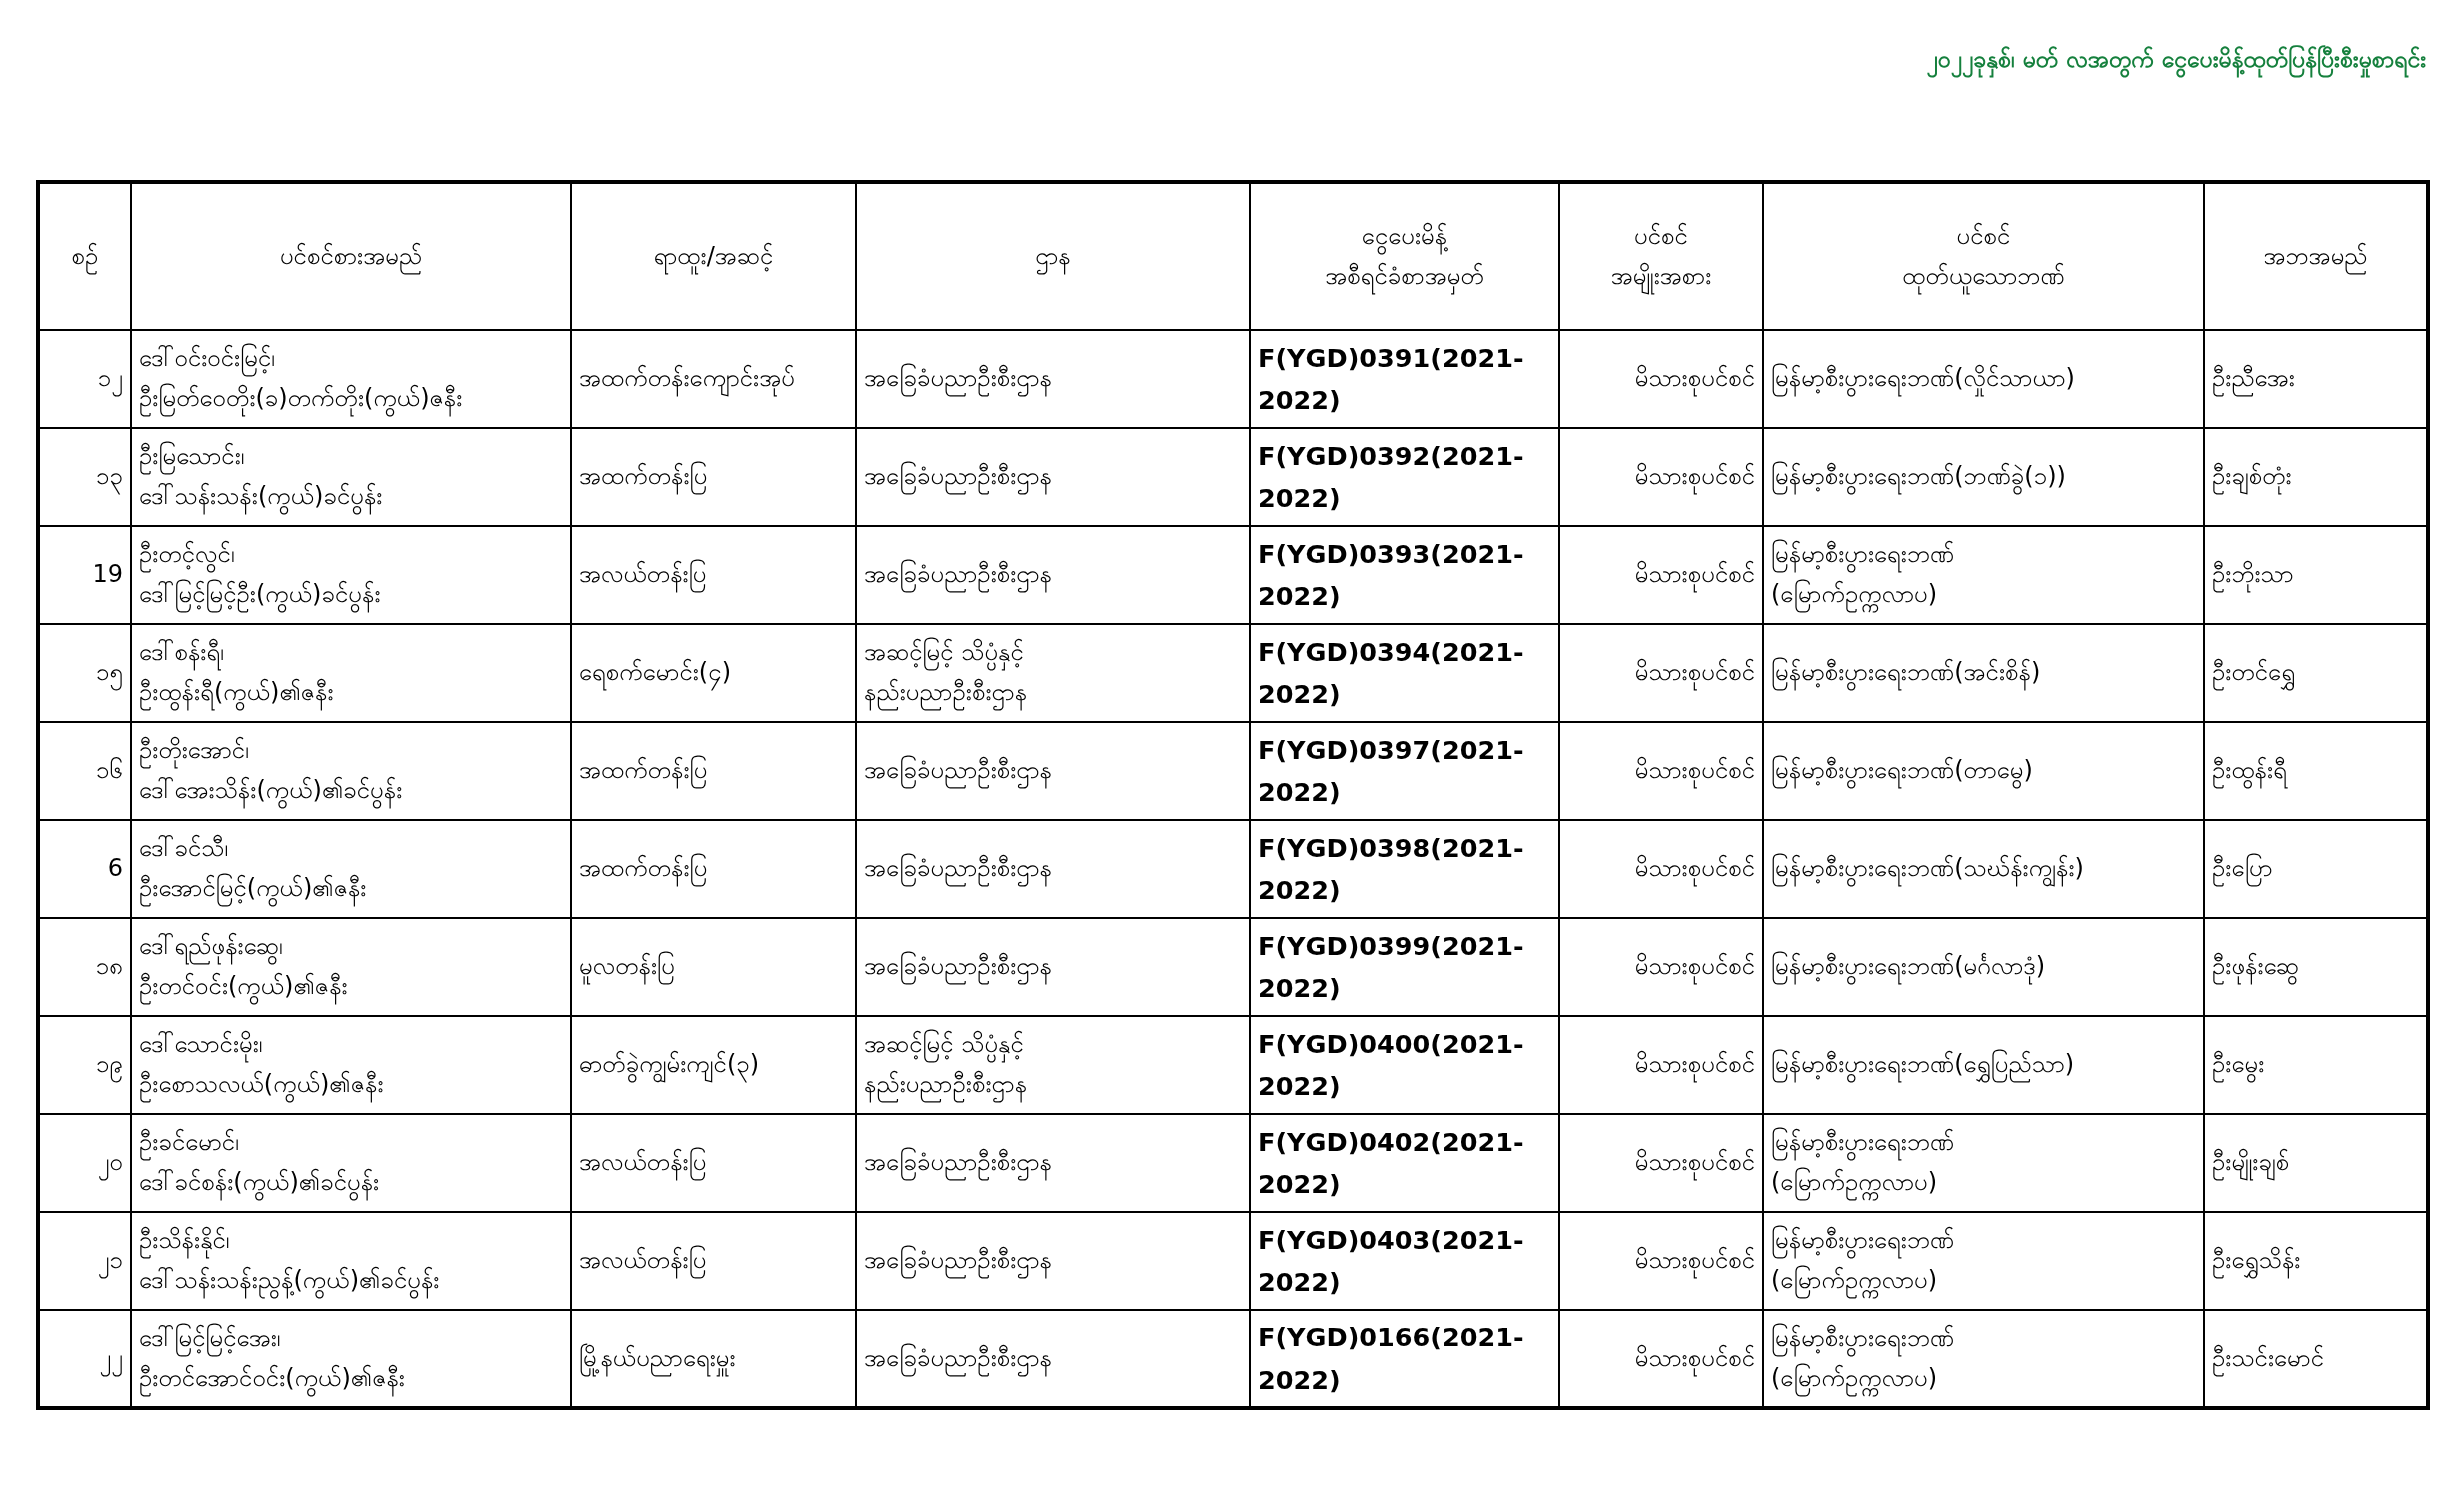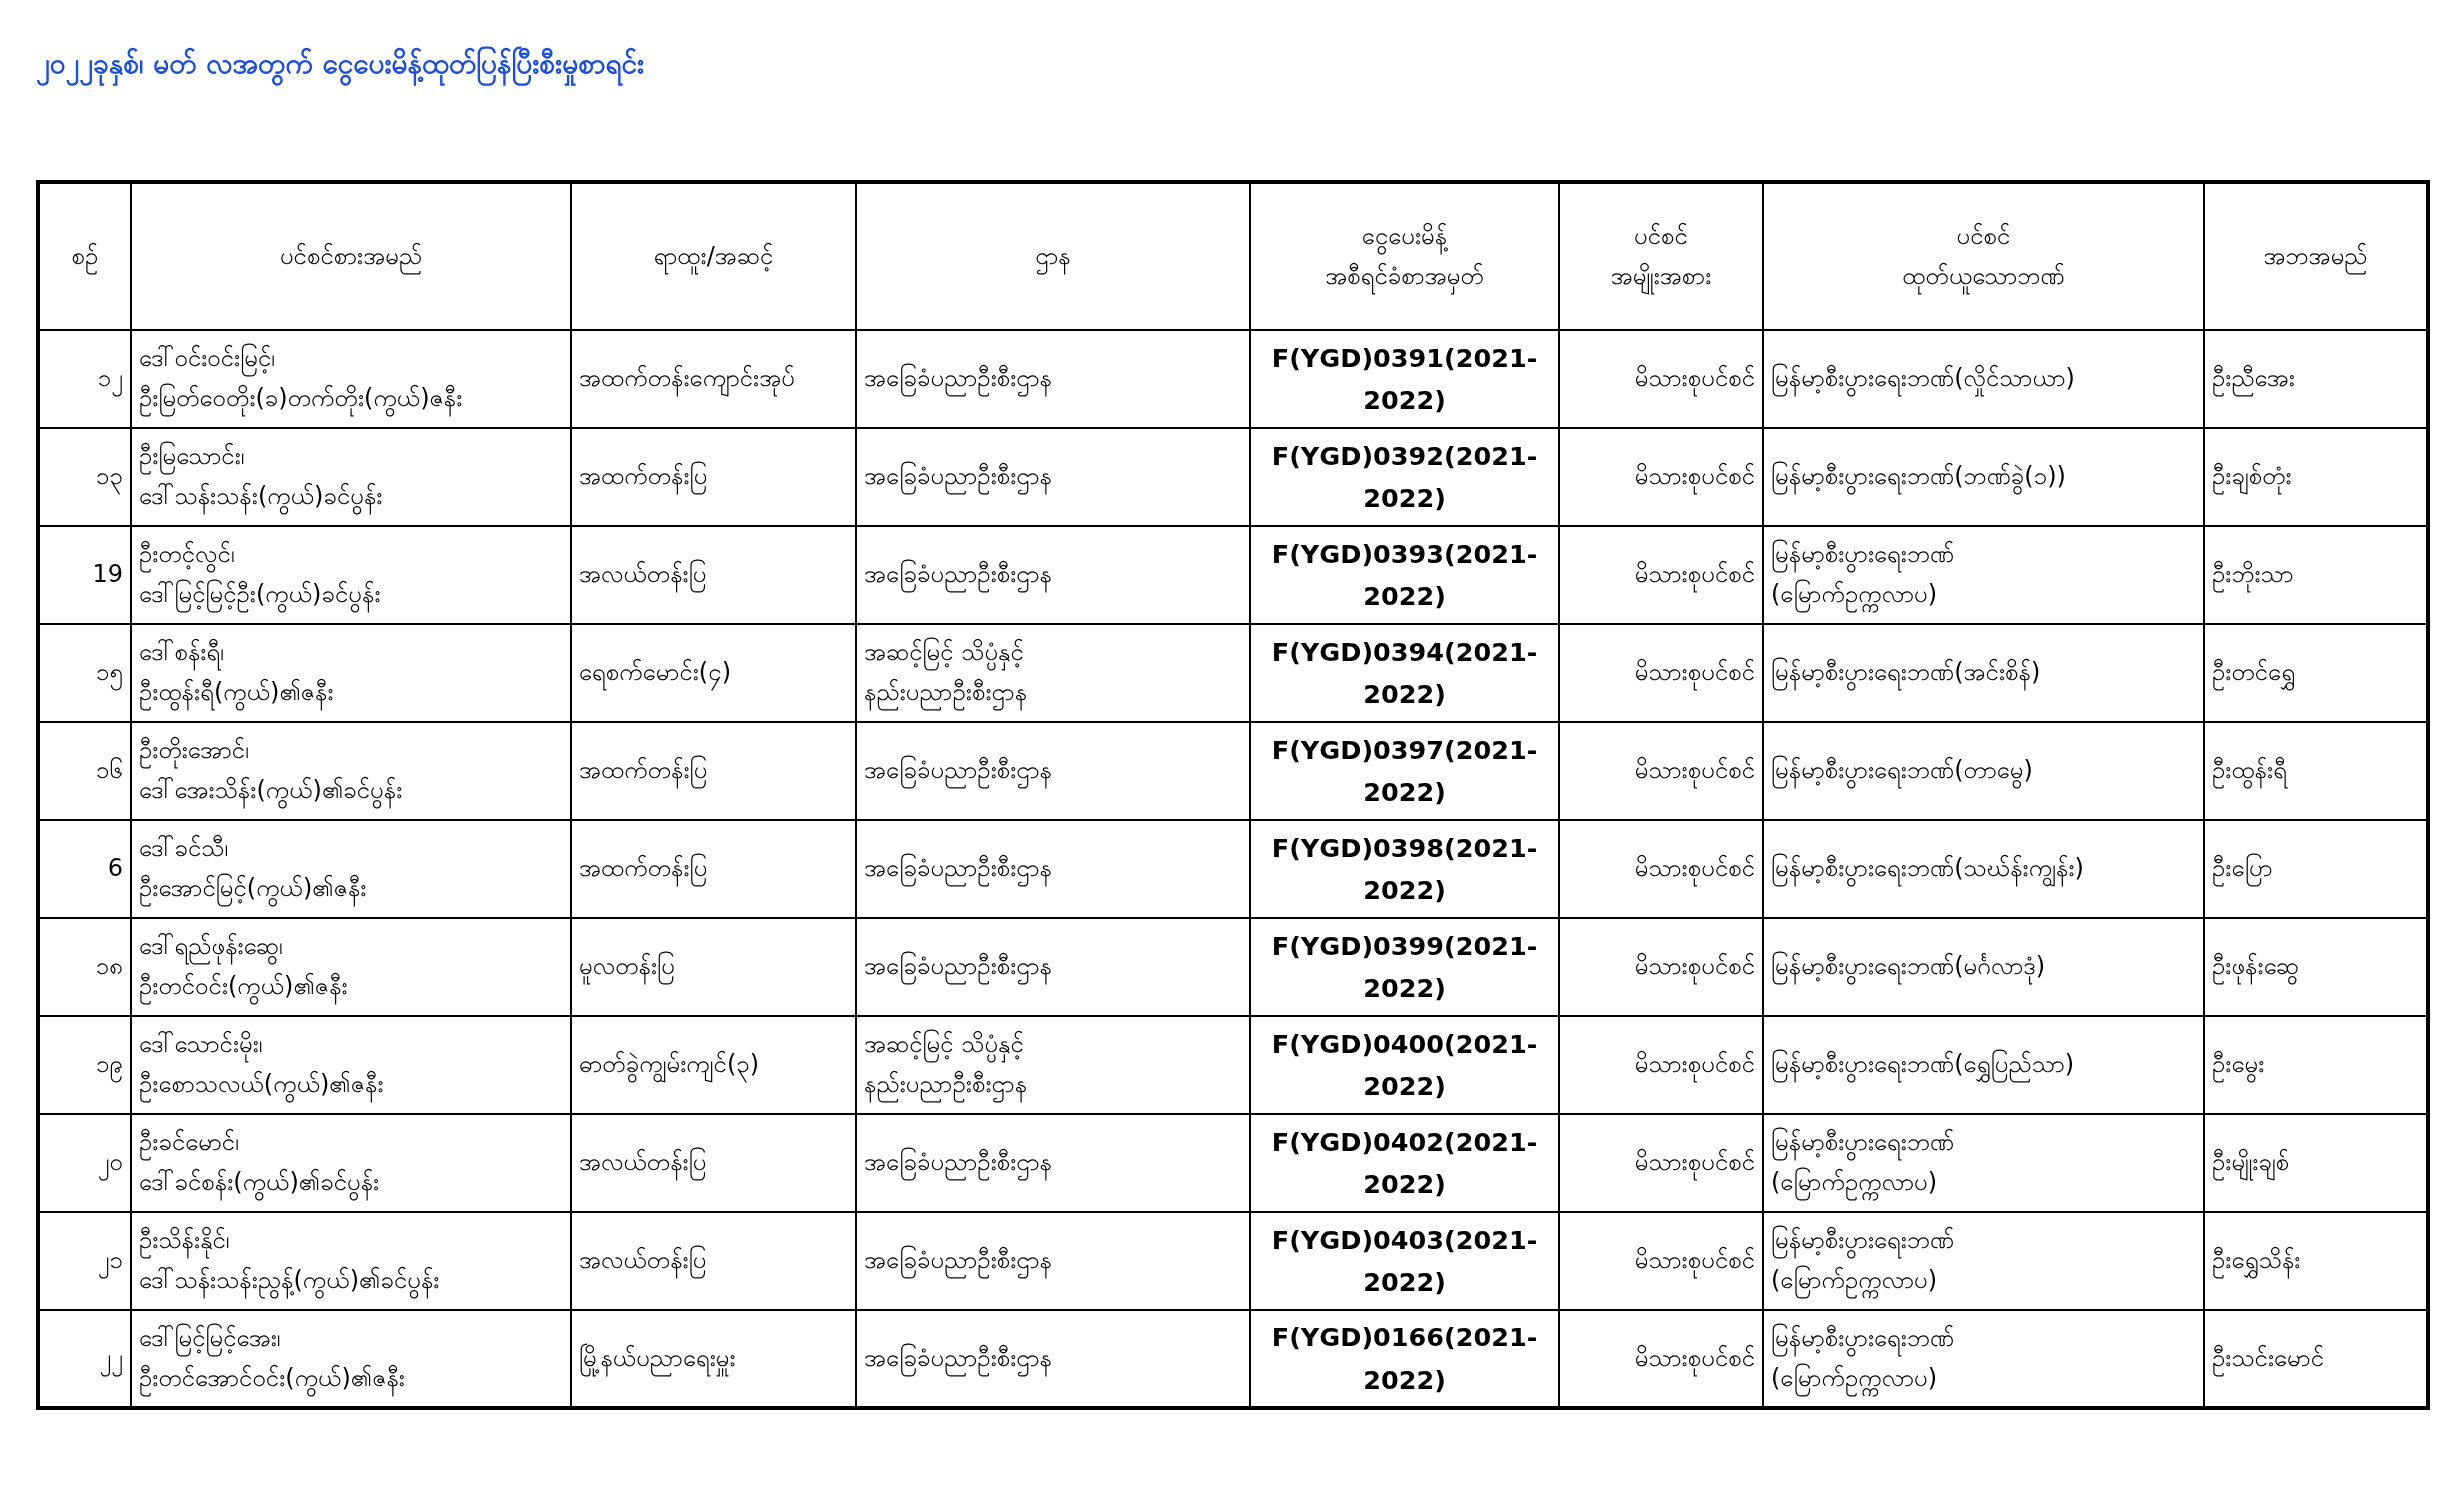--- a/index.html
+++ b/index.html
@@ -14,25 +14,25 @@
     width: 2462px;
     height: 1495px;
     background: #ffffff;
     overflow: hidden;
   }
   .title-block {
     position: absolute;
     top: 42px;
     left: 36px;
     width: 2390px;
-    text-align: left;
+    text-align: right;
     font-weight: bold;
-    font-size: 28px;
+    font-size: 23px;
     line-height: 1.55;
-    color: #1d4ed8;
+    color: #15803d;
   }
   table.report {
     position: absolute;
     top: 180px;
     left: 36px;
     width: 2390px;
     border-collapse: collapse;
     table-layout: fixed;
     font-size: 24px;
     color: #000;
@@ -59,21 +59,20 @@
   table.report th {
     font-weight: normal;
     text-align: center;
   }
   td.center { text-align: right; }
   td.left   { text-align: left; }
   .stack span { display: block; }
   td.order-cell {
     font-weight: bold;
     font-size: 25.5px;
-    text-align: center;
     letter-spacing: 0px;
   }
 </style>
 </head>
 <body>
 
 <div class="page">
 
   <div class="title-block">
     <div>၂၀၂၂ခုနှစ်၊ မတ်  လအတွက် ငွေပေးမိန့်ထုတ်ပြန်ပြီးစီးမှုစာရင်း</div>

